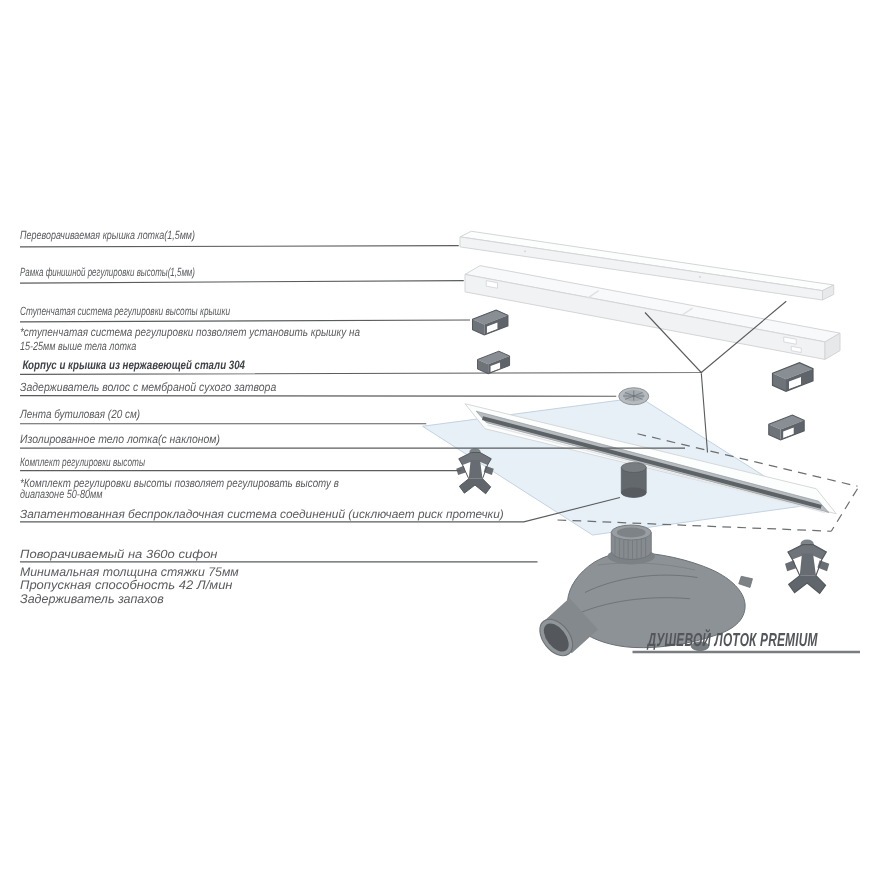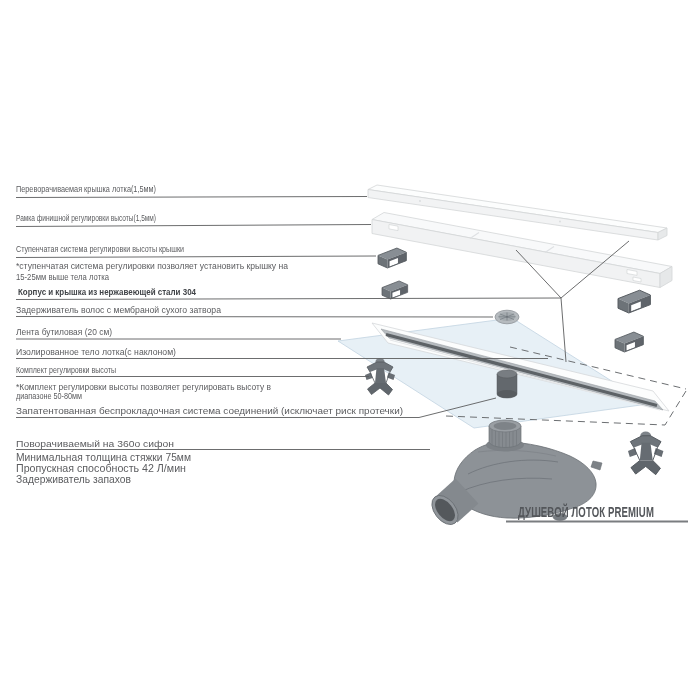--- a/index.html
+++ b/index.html
@@ -1,17 +1,17 @@
 <!DOCTYPE html>
 <html><head>
 <meta charset="utf-8">
 <style>
   html,body{margin:0;padding:0;background:#ffffff;}
   .stage{position:relative;width:700px;height:700px;background:#ffffff;overflow:hidden;
-         font-family:"Liberation Sans", sans-serif;}
+         font-family:"Liberation Sans", sans-serif;font-style:italic;}
   svg{display:block}
   text{font-family:"Liberation Sans", sans-serif;fill:#5b5c5f;}
   .lbl{font-size:9.5px;}
   .lblb{font-size:9.8px;font-weight:bold;fill:#404347;}
   .note{font-size:9.5px;}
   .spec{font-size:10px;}
   .title{font-size:15px;font-weight:bold;fill:#53565a;letter-spacing:0.2px;}
   .leader{stroke:#5b5c5e;stroke-width:0.9;fill:none;}
   .dash{stroke:#6c6f72;stroke-width:1;fill:none;stroke-dasharray:7 5;}
   .panel-stroke{stroke:#d3d5d7;stroke-width:0.8;}

